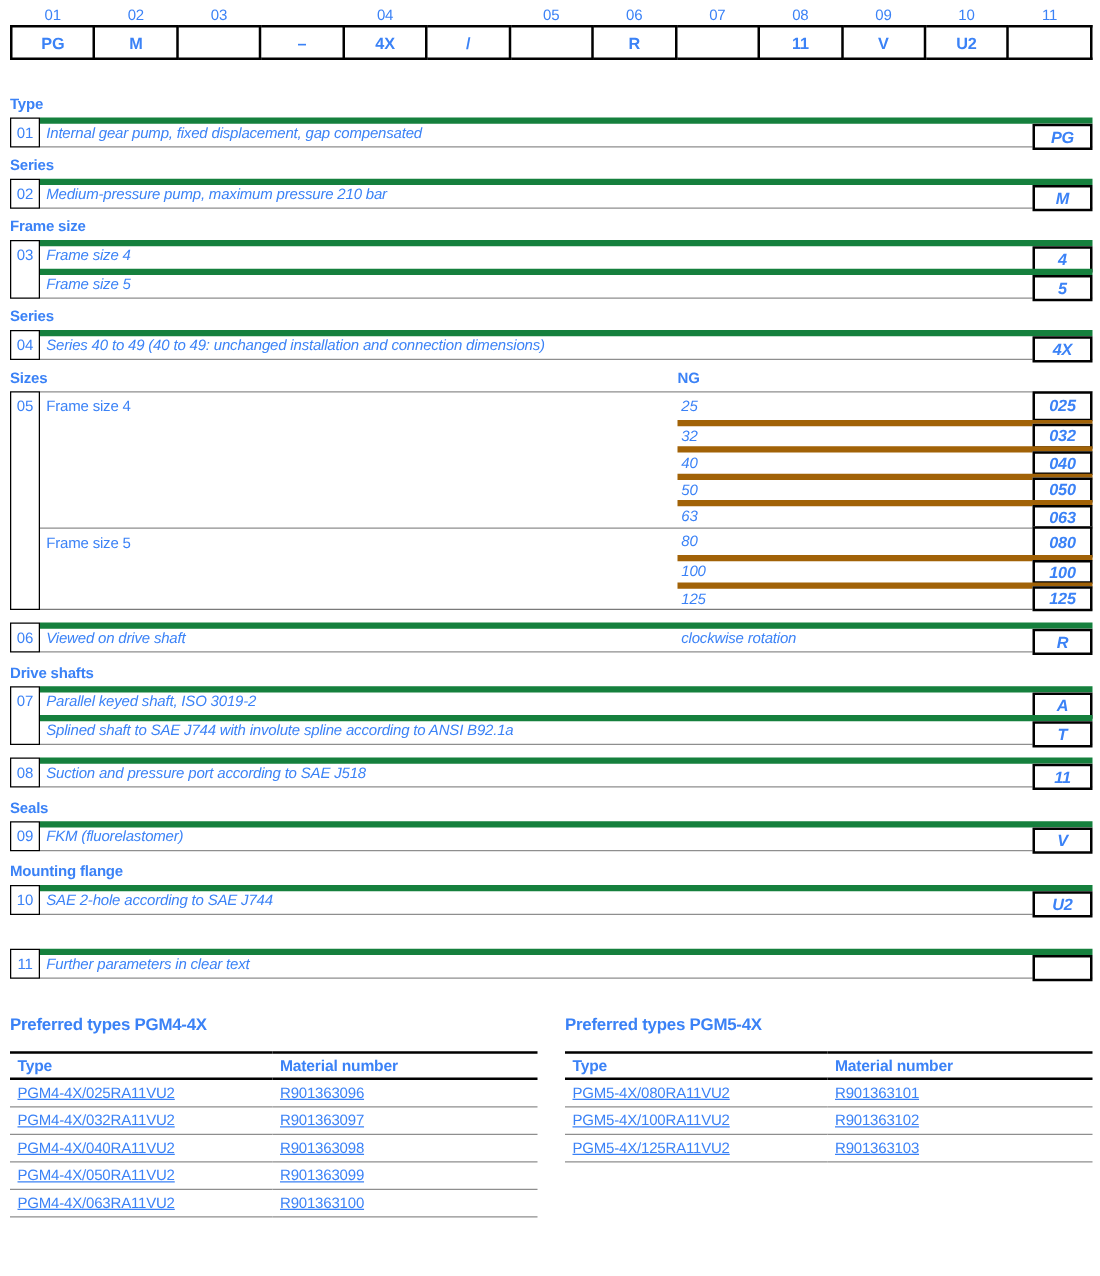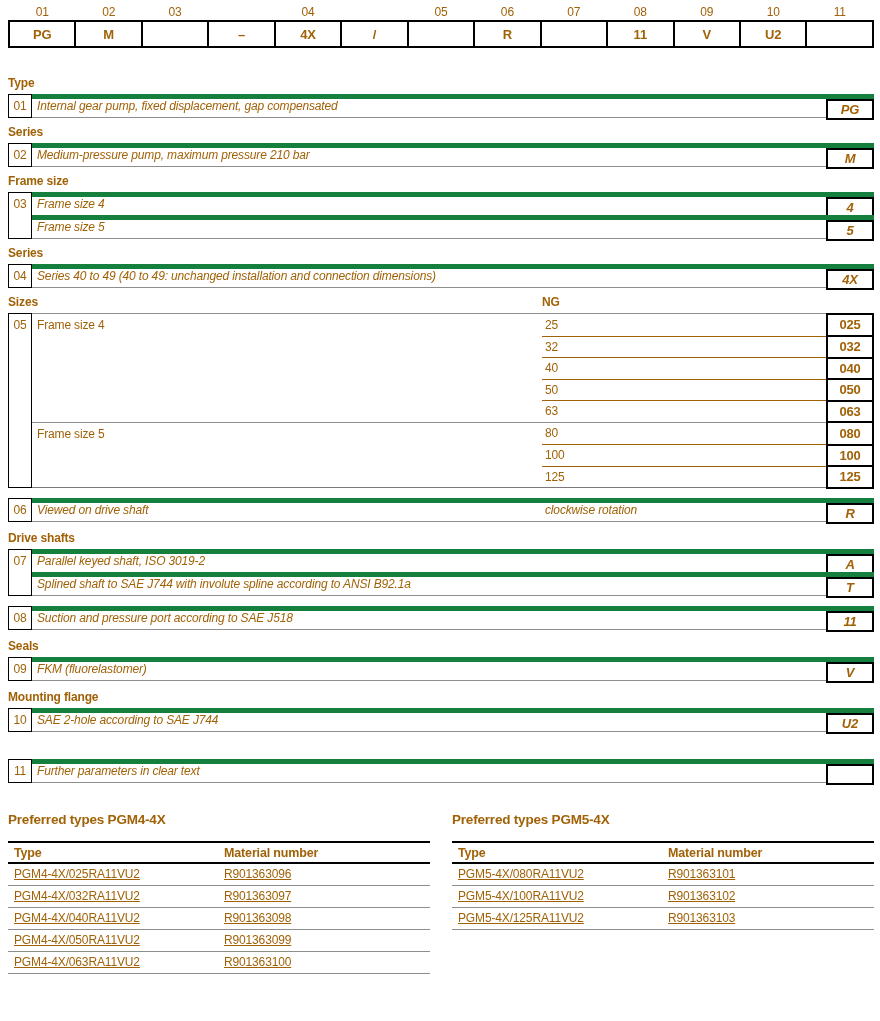--- a/index.html
+++ b/index.html
@@ -1,21 +1,21 @@
 <!DOCTYPE html>
 <html><head>
 <meta charset="utf-8">
 <style>
   * { margin: 0; padding: 0; box-sizing: border-box; }
   html,body { background:#fff; }
   .page {
     position: relative;
     width: 880px; height: 1021px;
     background: #fff;
-    color: #a16207;
+    color: #3b82f6;
     font-family: "Liberation Sans", sans-serif;
     letter-spacing: -0.15px;
     padding: 4px 6px 0 8px;
     overflow: hidden;
   }
   
   .code-table { border-collapse: collapse; table-layout: fixed; width: 866px; }
   .code-table td { text-align: center; padding: 0; }
   .code-table .hdr td { font-size: 12px; height: 17px; border: none; }
   .code-table .val td { border: 2px solid #000; height: 26px; font-weight: bold; font-size: 13px; }
@@ -35,23 +35,23 @@
   .mid { flex: 1; font-size: 12px; padding-left: 3px; }
   .codebox {
     flex: none; width: 48px; height: calc(100% + 3px);
     border: 2px solid #000; background: #fff;
     display: flex; align-items: center; justify-content: center;
     font-weight: bold; font-size: 13px;
   }
   
   .group { display: flex; border-top: 1px solid #8e8e8e; }
   .gdesc { flex: none; width: 510px; font-size: 12px; padding: 4px 0 0 5px; }
-  .gitems { flex: 1; display: flex; flex-direction: column; min-width: 0; }
+  .gitems { flex: 1; display: flex; flex-direction: column; min-width: 0; font-style: italic; }
   .gitem { display: flex; align-items: center; height: 21.5px; }
-  .gitem + .gitem { border-top: 1px solid #a16207; justify-content: space-between; }
+  .gitem + .gitem { border-top: 5px solid #a16207; justify-content: space-between; }
   
   .pref-wrap { display: flex; margin-top: 29px; }
   .pref { width: 422px; }
   .pref + .pref { margin-left: 22px; }
   .pref-title { font-size: 13.5px; font-weight: bold; line-height: 16px; margin-bottom: 13px; letter-spacing: -0.2px; }
   .pref table { width: 100%; border-collapse: collapse; table-layout: fixed; }
   .pref th {
     border-top: 2px solid #000; border-bottom: 2px solid #000;
     text-align: left; font-size: 12.5px; height: 21px; padding: 0 0 0 6px;
   }

